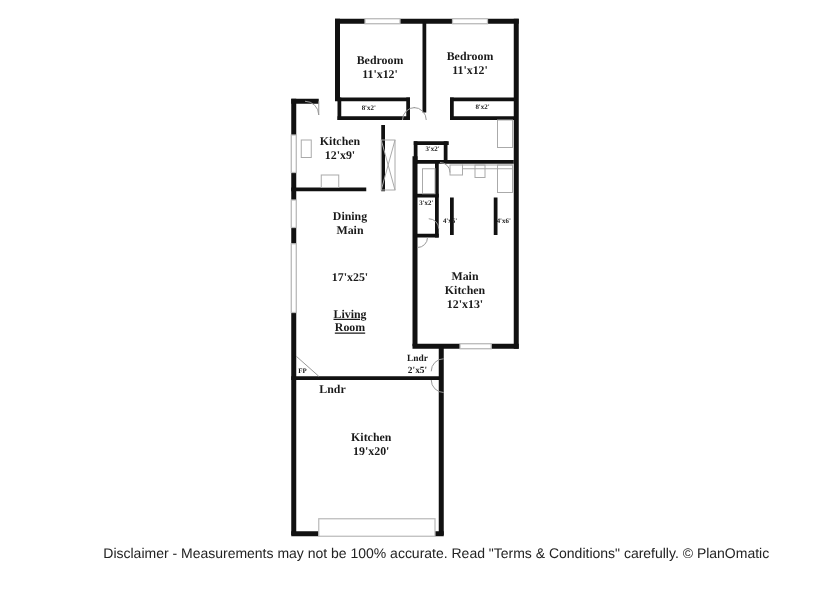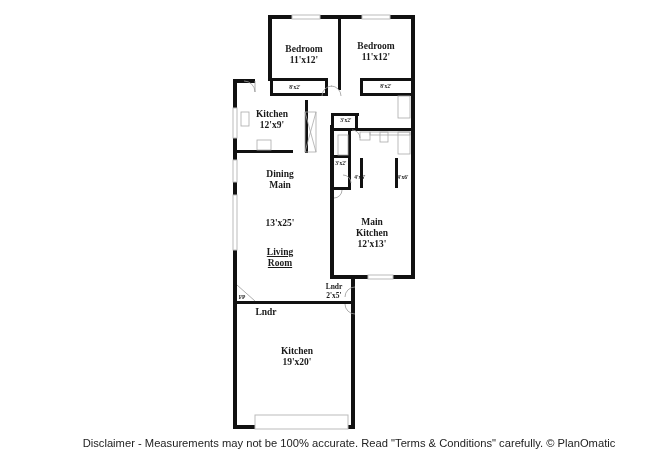--- a/index.html
+++ b/index.html
@@ -87,21 +87,21 @@
     <rect x="398" y="96" width="12" height="22"></rect>
   </g>
 </svg>
 
 <div>
   <div class="lbl" style="left:304px;top:44px;"><span>Bedroom</span><br><span>11'x12'</span></div>
   <div class="lbl" style="left:376px;top:41px;"><span>Bedroom</span><br><span>11'x12'</span></div>
   <div class="lbl" style="left:272px;top:109px;"><span>Kitchen</span><br><span>12'x9'</span></div>
   <div class="lbl" style="left:280px;top:169px;white-space:pre;">Dining
 Main</div>
-  <div class="lbl" style="left:280px;top:218px;">13'x25'</div>
+  <div class="lbl" style="left:280px;top:218px;">17'x25'</div>
   <div class="lbl" style="left:280px;top:247px;white-space:pre;text-decoration:underline;">Living
 Room</div>
   <div class="lbl" style="left:372px;top:217px;"><span style="white-space:pre;">Main
 Kitchen</span><br><span>12'x13'</span></div>
   <div class="lbl" style="left:334px;top:282px;font-size:7.5px;line-height:9px;"><span>Lndr</span><br><span>2'x5'</span></div>
   <div class="lbl" style="left:266px;top:307px;">Lndr</div>
   <div class="lbl" style="left:297px;top:346px;"><span>Kitchen</span><br><span>19'x20'</span></div>
 
   <div class="lbl sm" style="left:295px;top:84px;">8'x2'</div>
   <div class="lbl sm" style="left:386px;top:83px;">8'x2'</div>

